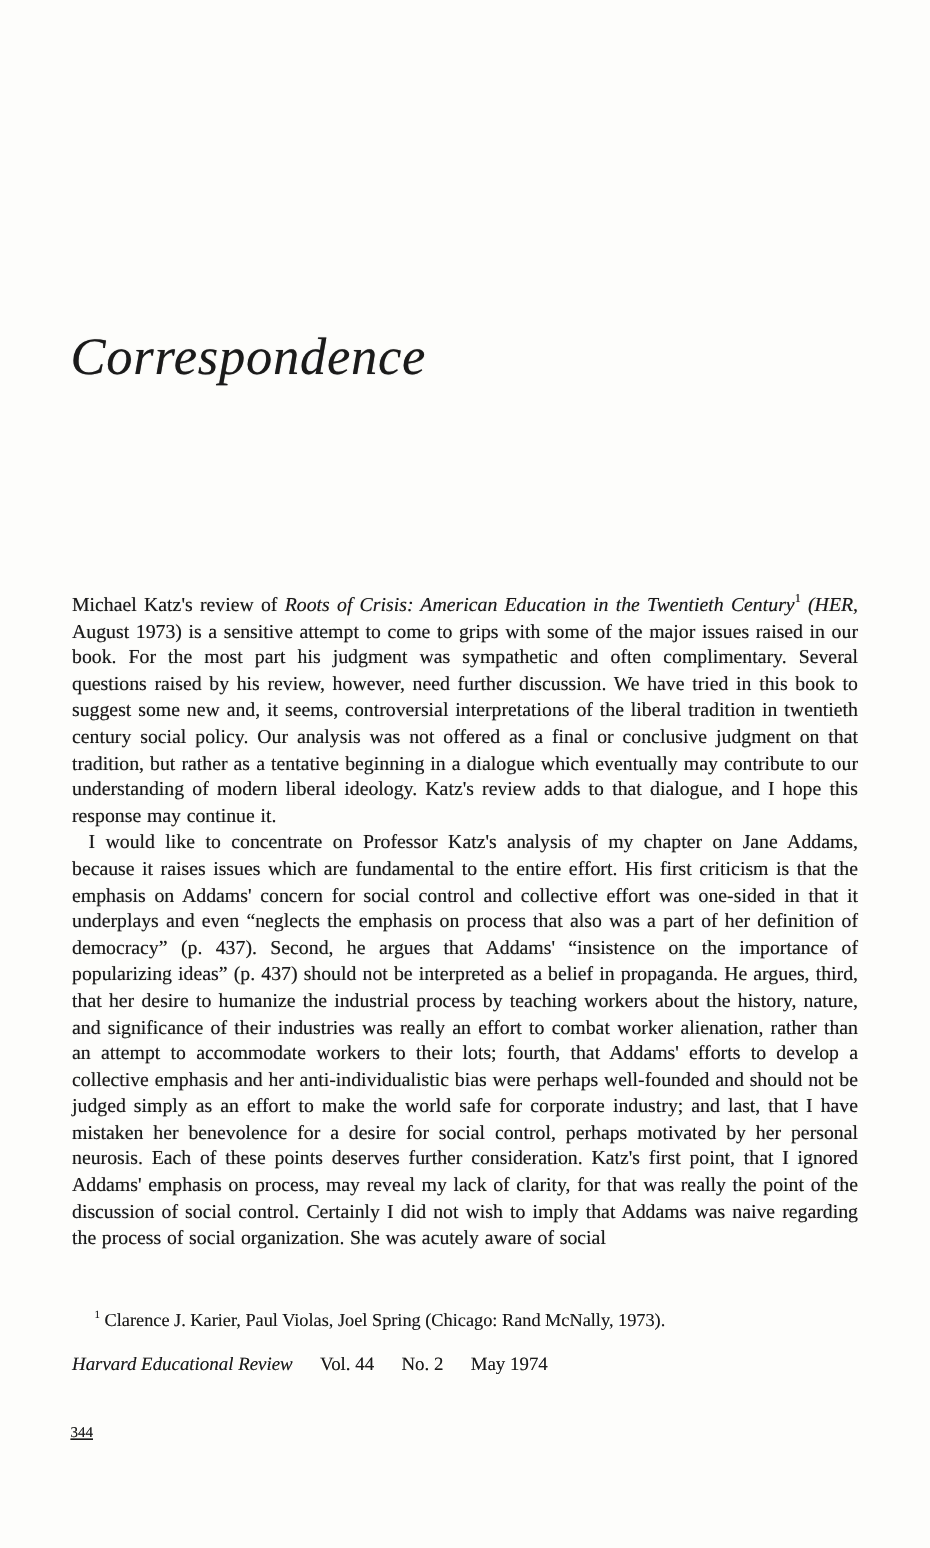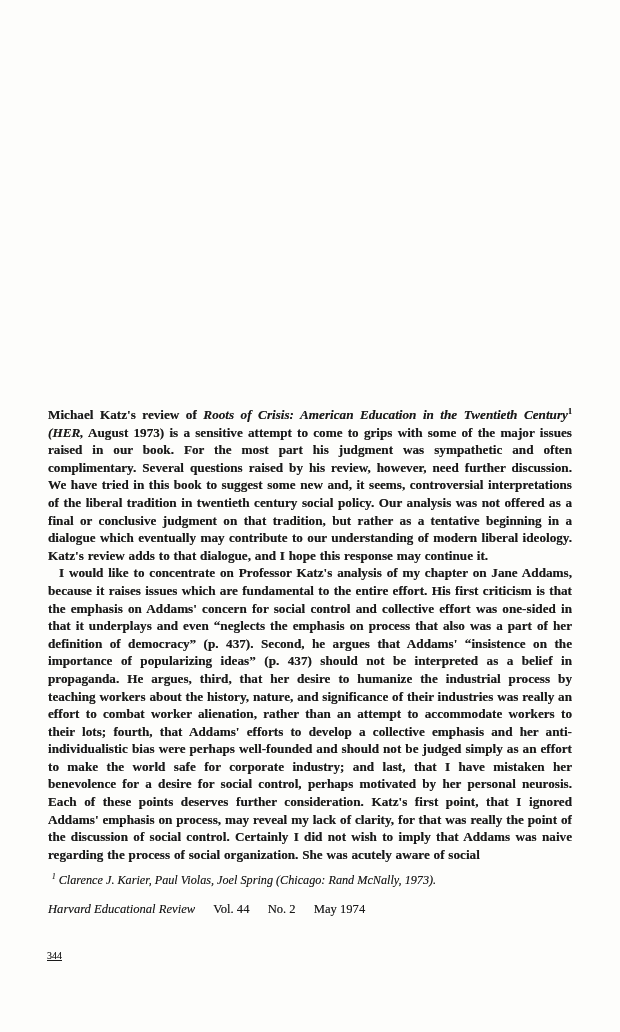--- a/index.html
+++ b/index.html
@@ -39,48 +39,46 @@
     font-style: italic;
     font-weight: 600;
     letter-spacing: 2.6px;
     word-spacing: 6px;
     line-height: 1.2;
     text-shadow: 0 0 0.4px rgba(20,20,20,0.55);
   }
   .article-body {
     position: absolute;
     left: 48px;
-    top: 406px;
+    top: 394px;
     width: 524px;
-    font-weight: bold;
   }
   .body-para {
     margin: 0;
     font-size: 13.2px;
     line-height: 17.6px;
     text-align: justify;
     text-justify: inter-word;
     word-spacing: 0.5px;
     text-shadow: 0 0 0.45px rgba(20,20,20,0.55);
   }
   .body-para.indented { text-indent: 11px; }
   .body-para sup {
     font-size: 0.62em;
     line-height: 0;
     vertical-align: super;
   }
   .footnote {
     position: absolute;
-    left: 52px;
+    left: 63px;
     top: 873px;
     width: 522px;
     font-size: 12.2px;
     line-height: 15px;
     text-shadow: 0 0 0.4px rgba(20,20,20,0.5);
-    font-style: italic;
   }
   .footnote sup {
     font-size: 0.6em;
     line-height: 0;
     vertical-align: super;
   }
   .journal-line {
     position: absolute;
     left: 48px;
     top: 901px;
@@ -101,20 +99,21 @@
     line-height: 18px;
     text-shadow: 0 0 0.4px rgba(20,20,20,0.55);
     text-decoration: underline;
   }
 </style>
 </head>
 <body>
 
 <div class="page">
 
+  <h1 class="page-title">Correspondence</h1>
 
 
   <div class="article-body">
     <p class="body-para"><span>Michael Katz's review of </span><span style="font-style: italic;">Roots of Crisis: American Education in the Twentieth Century</span><sup>1</sup><span> </span><span style="font-style: italic;">(HER,</span><span> August 1973) is a sensitive attempt to come to grips with some of the major issues raised in our book. For the most part his judgment was sympathetic and often complimentary. Several questions raised by his review, however, need further discussion. We have tried in this book to suggest some new and, it seems, controversial interpretations of the liberal tradition in twentieth century social policy. Our analysis was not offered as a final or conclusive judgment on that tradition, but rather as a tentative beginning in a dialogue which eventually may contribute to our understanding of modern liberal ideology. Katz's review adds to that dialogue, and I hope this response may continue it.</span></p>
     <p class="body-para indented">I would like to concentrate on Professor Katz's analysis of my chapter on Jane Addams, because it raises issues which are fundamental to the entire effort. His first criticism is that the emphasis on Addams' concern for social control and collective effort was one-sided in that it underplays and even “neglects the emphasis on process that also was a part of her definition of democracy” (p. 437). Second, he argues that Addams' “insistence on the importance of popularizing ideas” (p. 437) should not be interpreted as a belief in propaganda. He argues, third, that her desire to humanize the industrial process by teaching workers about the history, nature, and significance of their industries was really an effort to combat worker alienation, rather than an attempt to accommodate workers to their lots; fourth, that Addams' efforts to develop a collective emphasis and her anti-individualistic bias were perhaps well-founded and should not be judged simply as an effort to make the world safe for corporate industry; and last, that I have mistaken her benevolence for a desire for social control, perhaps motivated by her personal neurosis. Each of these points deserves further consideration. Katz's first point, that I ignored Addams' emphasis on process, may reveal my lack of clarity, for that was really the point of the discussion of social control. Certainly I did not wish to imply that Addams was naive regarding the process of social organization. She was acutely aware of social</p>
   </div>
 
   <div class="footnote"><sup>1</sup><span> Clarence J. Karier, Paul Violas, Joel Spring (Chicago: Rand McNally, 1973).</span></div>
 
   <div class="journal-line">

